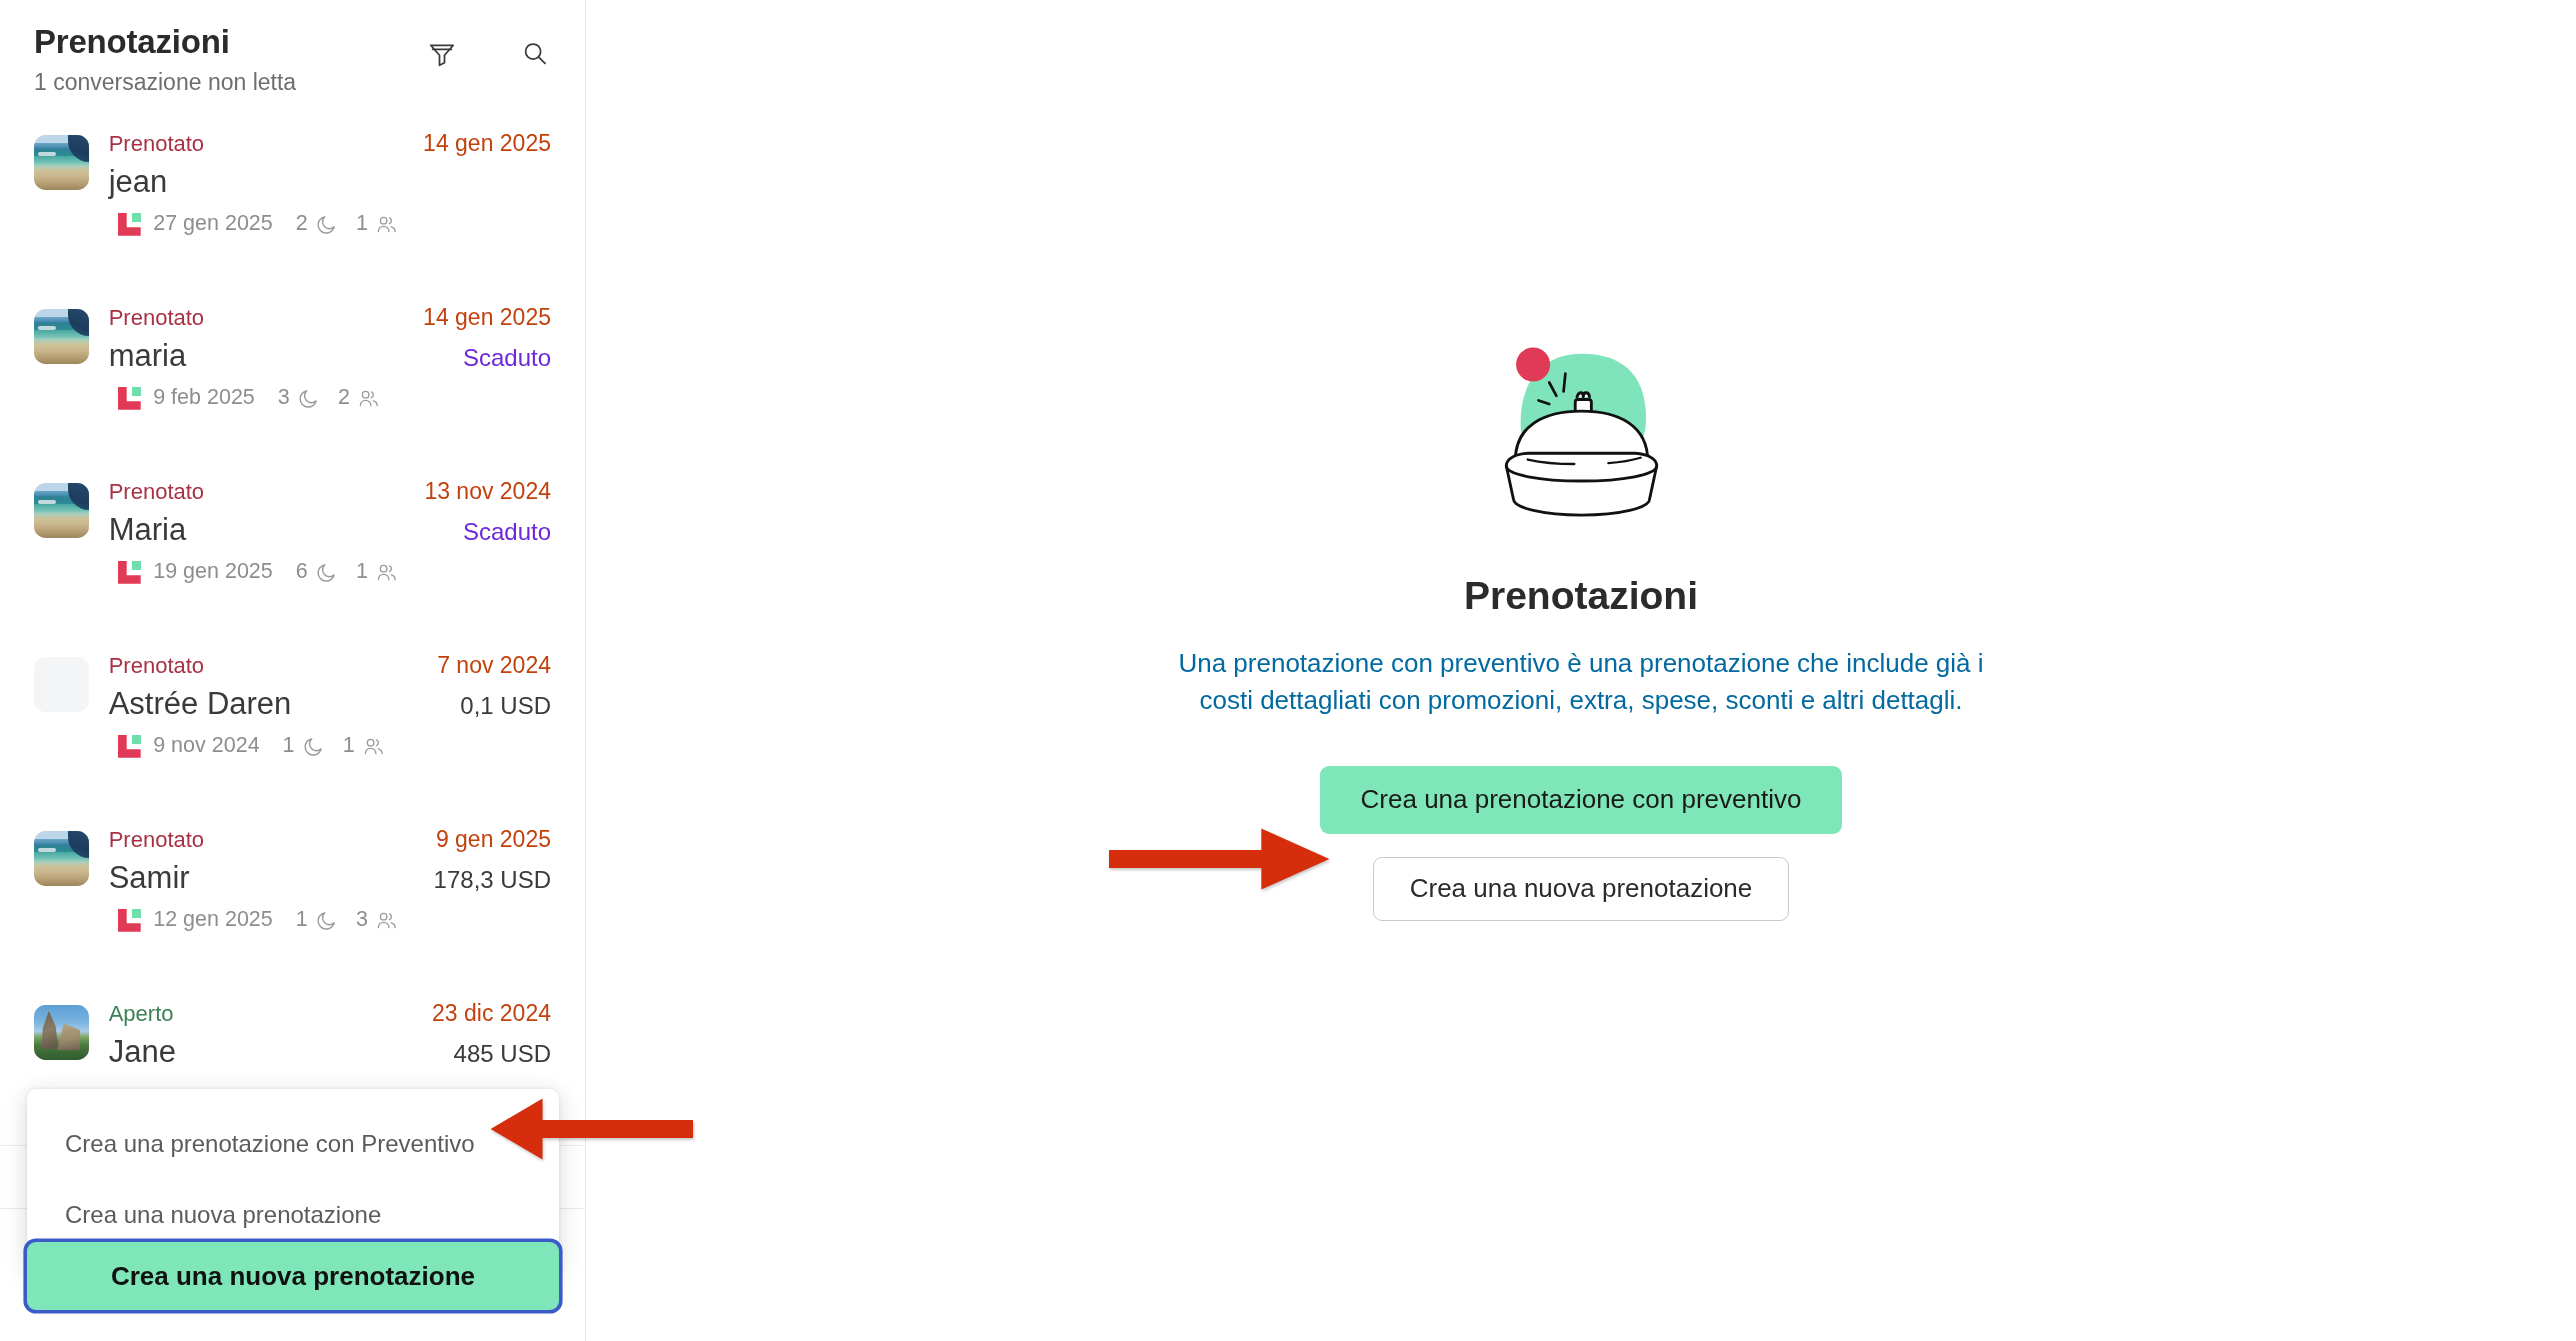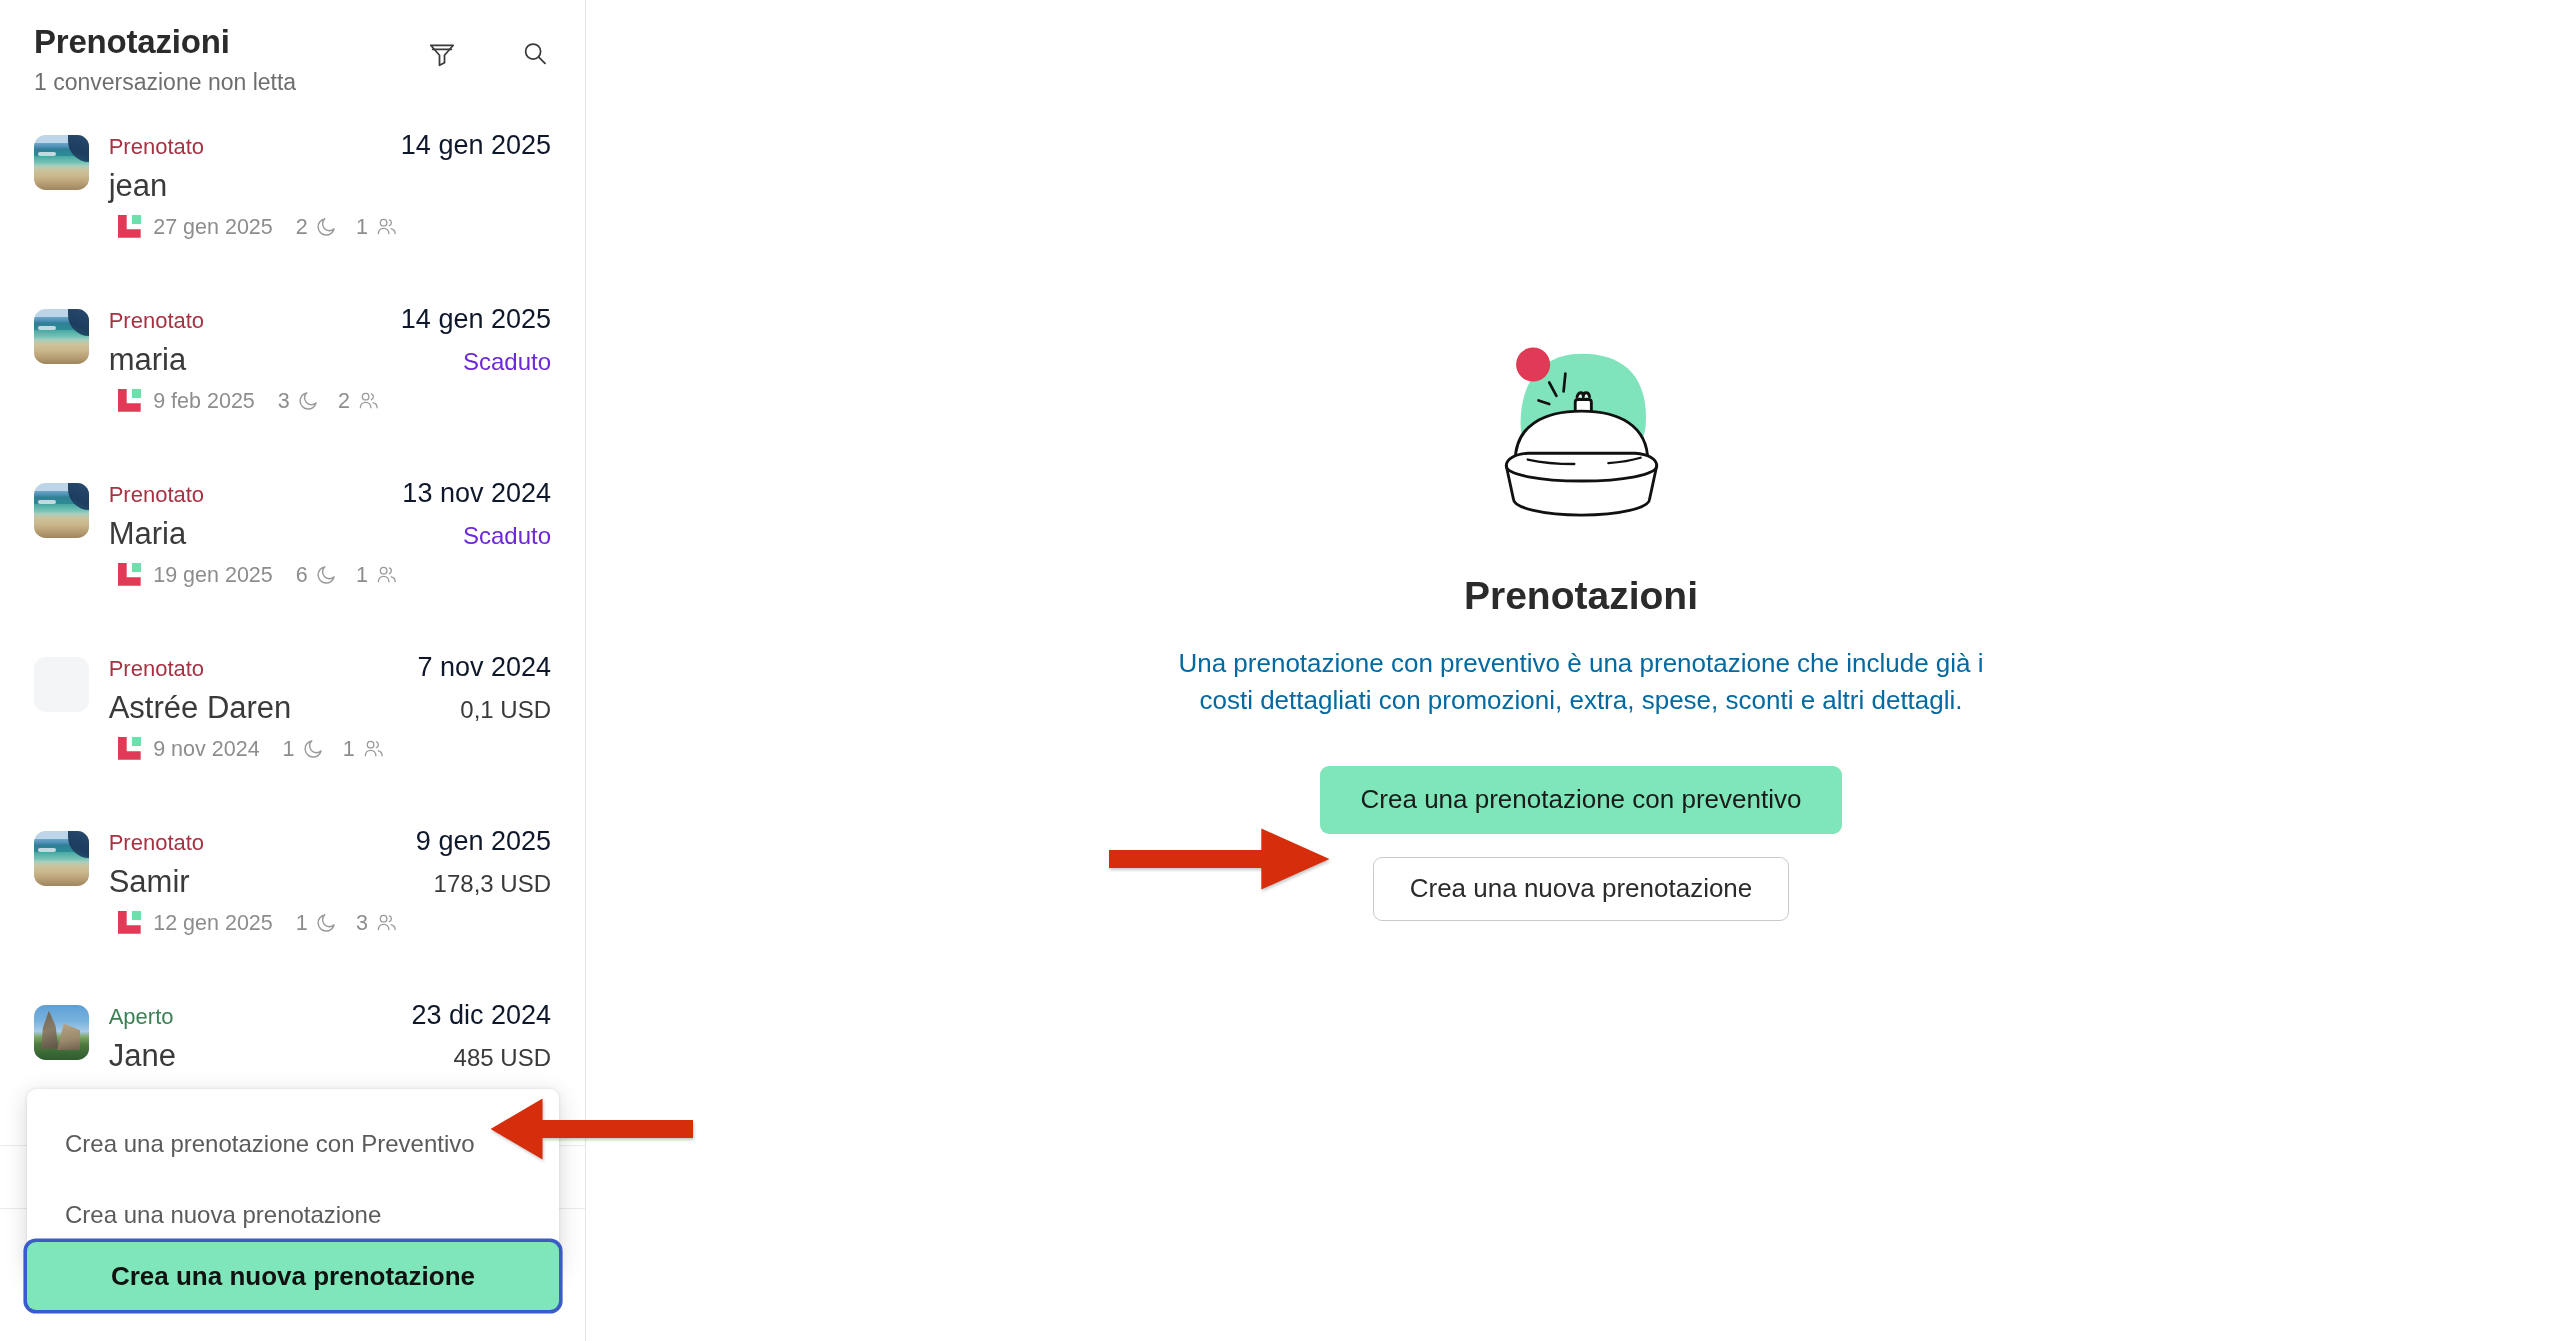--- a/index.html
+++ b/index.html
@@ -94,28 +94,28 @@
   .avatar.blank { background: #f4f5f6; }
 
   .conv-body { flex: 1 1 auto; min-width: 0; padding-top: 1.8px; }
   .conv-row1, .conv-row2 {
     display: flex; justify-content: space-between; align-items: baseline;
   }
   .conv-row1 { margin-bottom: 2.7px; }
   .conv-status { font-size: 22px; }
   .conv-status.booked  { color: #a83244; }
   .conv-status.open    { color: #3d8055; }
-  .conv-date { font-size: 27px; color: #0f172a; }
+  .conv-date { font-size: 23px; color: #c2410c; }
   .conv-row2 { margin-top: 7.2px; }
   .conv-name { font-size: 31px; color: #3a3a3a; }
   .conv-right { font-size: 24px; color: #3a3a3a; }
   .conv-right.expired { color: #6d28d9; }
 
   .conv-meta {
-    display: flex; align-items: flex-start;
+    display: flex; align-items: flex-end;
     margin-top: 10.7px; margin-left: 9px; gap: 0;
     font-size: 21.5px; color: #8d8d8d;
   }
   .brand-mark {
     width: 23px; height: 23px; position: relative;
     flex: 0 0 23px; margin-right: 12.5px;
   }
   .brand-mark .bl {
     position: absolute; left: 0; bottom: 0;
     width: 23px; height: 23px; background: #e03a56;

